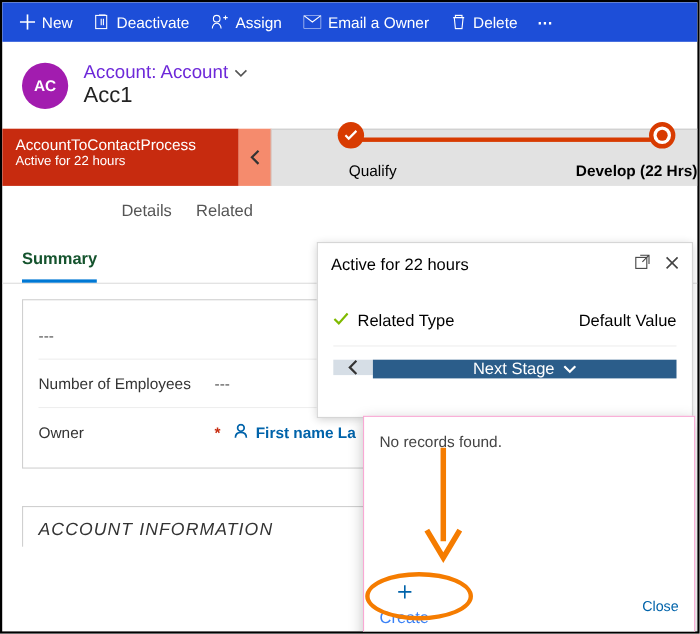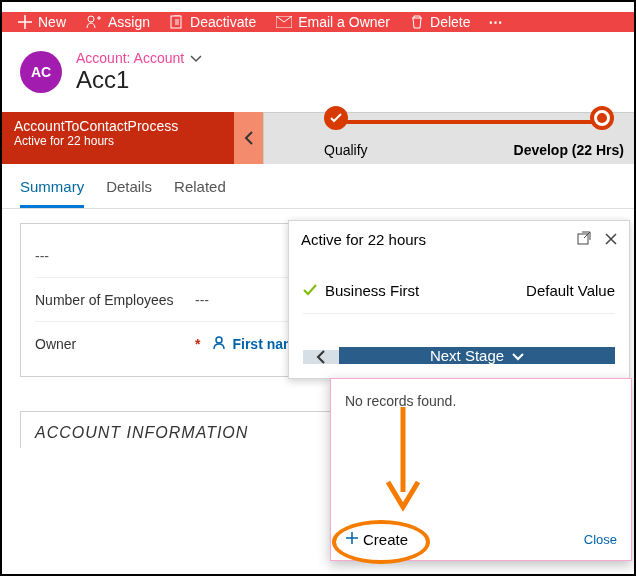--- a/index.html
+++ b/index.html
@@ -1,107 +1,107 @@
 <!DOCTYPE html>
 <html><head>
 <meta charset="utf-8">
 <style>
   * { box-sizing: border-box; margin: 0; padding: 0; font-family: "Segoe UI", Arial, sans-serif; }
   body { width: 636px; height: 576px; border: 2px solid #000; background: #fff; position: relative; overflow: hidden; }
 
-  .cmdbar { background: #ef4444; height: 20px; display: flex; align-items: center; padding: 0 6px; color: #fff; margin-top: 10px; }
+  .cmdbar { background: #1d4ed8; height: 36px; display: flex; align-items: center; padding: 0 6px; color: #fff; }
   .cmdbar .item { display: flex; align-items: center; gap: 6px; padding: 0 10px; font-size: 14px; cursor: pointer; height: 36px; }
   .cmdbar .icon { display: inline-flex; }
   .cmdbar .more { font-weight: bold; letter-spacing: 2px; padding: 0 8px; }
 
   .header { display: flex; align-items: center; padding: 18px 18px 10px 18px; gap: 14px; }
   .avatar { width: 42px; height: 42px; border-radius: 50%; background: #a21caf; color: #fff; display: flex; align-items: center; justify-content: center; font-size: 14px; font-weight: 600; }
-  .hdr-text .ent { font-size: 14px; color: #ec4899; display: flex; align-items: flex-start; gap: 6px; }
-  .hdr-text .name { font-size: 24px; color: #222; }
+  .hdr-text .ent { font-size: 17px; color: #6d28d9; display: flex; align-items: flex-start; gap: 6px; }
+  .hdr-text .name { font-size: 20px; color: #222; }
 
   .bpf { display: flex; height: 52px; margin-top: 8px; position: relative; }
-  .bpf-name { background: #c72b0f; color: #fff; padding: 6px 12px; width: 232px; font-size: 14px; }
+  .bpf-name { background: #c72b0f; color: #fff; padding: 6px 12px; width: 215px; font-size: 14px; }
   .bpf-name .sub { font-size: 12px; }
   .bpf-chev { width: 30px; background: #f58b6d; display: flex; align-items: center; justify-content: center; color: #333; border-right: 1px solid #ccc; }
-  .bpf-track { flex: 1; position: relative; background: #e2e2e2; border-top: 1px solid #ccc; }
+  .bpf-track { flex: 1; position: relative; background: #e2e2e2; border-top: 1px solid #ccc; padding-left: 10px; }
   .bpf-labels { position: absolute; bottom: 6px; width: 100%; display: flex; font-size: 14px; }
   .bpf-labels .q { margin-left: 60px; flex: 1; }
   .bpf-labels .d { margin-right: 10px; font-weight: 700; }
   .bpf-line { position: absolute; top: 7px; left: 72px; right: 32px; height: 4px; background: #d83b01; }
   .node { position: absolute; top: -7px; width: 24px; height: 24px; border-radius: 50%; display:flex; align-items:center; justify-content:center; }
   .node.ok { left: 60px; background: #d83b01; color:#fff; }
   .node.cur { right: 20px; background: #fff; border: 4px solid #d83b01; }
   .node.cur::after { content:""; width:10px; height:10px; border-radius:50%; background:#d83b01; }
 
   .tabs { display:flex; gap: 22px; padding: 14px 18px 0 18px; font-size:15px; border-bottom: 1px solid #ddd; }
   .tab { padding-bottom: 10px; color:#555; cursor:pointer; }
-  .tab.active { color:#0369a1; border-bottom: 3px solid #0078d4; font-weight:400; }
+  .tab.active { color:#14532d; border-bottom: 3px solid #0078d4; font-weight:700;margin-top:44px; }
 
   .form-area { padding: 14px 18px; }
   .card { border:1px solid #d0d0d0; padding: 10px 14px; }
   .row { display:flex; align-items:center; min-height:44px; border-bottom:1px solid #eee; font-size:14px; }
   .row:last-child { border-bottom:none; }
   .lbl { width: 160px; color:#333; }
   .val { color:#555; }
   .req { color:#c72b0f; margin-right:6px; }
   .link { color:#0063aa; font-weight:600; display:flex; align-items:center; gap:6px; }
 
   .section-title { margin-top: 34px; border:1px solid #d0d0d0; border-bottom:none; padding: 12px 14px 6px; font-size:16px; letter-spacing:1px; color:#333;font-style:italic; }
 
   .flyout { position:absolute; top: 218px; left: 286px; right: 4px; background:#fff; border:1px solid #d6d6d6; box-shadow: 0 2px 8px rgba(0,0,0,.2); }
   .fly-head { padding: 10px 12px; display:flex; align-items:center; font-size:15px; }
   .fly-head .sp { flex:1; }
   .fly-head .ic { margin-left:14px; cursor:pointer; color:#444; }
   .fly-body { padding: 10px 14px 14px; }
   .bt-row { display:flex; align-items:center; padding: 14px 0; border-bottom:1px solid #eee; font-size:15px; }
   .bt-row .chk { color:#7fba00; margin-right:8px; }
   .bt-row .k { flex:1; }
-  .next-row { display:flex; align-items:flex-end; height:38px; margin-top:12px; }
+  .next-row { display:flex; align-items:flex-start; height:38px; margin-top:12px; }
   .next-back { width:36px; background:#d6dee6; display:flex; align-items:center; justify-content:center; color:#333; cursor:pointer; }
   .next-btn { flex:1; background:#2b5d8a; color:#fff; display:flex; align-items:center; justify-content:center; gap:8px; font-size:15px; cursor:pointer; }
 
   .popover { position:absolute; top: 376px; left: 328px; right: 2px; background:#fff; border:1px solid #f9a8d4; box-shadow: 0 4px 12px rgba(0,0,0,.25); padding: 10px 14px 12px; }
   .popover .msg { font-size:14px; color:#444; padding: 4px 0 12px; }
   .popover .foot { display:flex; align-items:center; padding-top: 110px; }
-  .popover .create-btn { color:#000000; font-size:15px; display:flex; align-items:center; gap:4px; cursor:pointer; }
+  .popover .create-btn { color:#3b82f6; font-size:15px; display:flex; align-items:center; gap:4px; cursor:pointer;flex-direction:column; }
   .popover .close-btn { margin-left:auto; color:#0063aa; font-size:13px; cursor:pointer; }
 
   .arrow-ann { position:absolute; top: 400px; left: 376px; pointer-events:none; }
   .ring-ann { position:absolute; top: 518px; left: 330px; width: 98px; height: 44px; border:4px solid #f57c00; border-radius: 50%; pointer-events:none; }
 </style>
 </head>
 <body>
 
 <div class="cmdbar">
   <div class="item">
     <span class="icon">
         <svg width="14" height="14" viewBox="0 0 14 14">
           <path d="M7 0v14M0 7h14" stroke="#fff" stroke-width="1.5"></path>
         </svg>
       </span>
     <span>New</span>
   </div>
   <div class="item">
     <span class="icon">
+        <svg width="14" height="14" viewBox="0 0 14 14">
+          <rect x="1" y="1" width="10" height="12" fill="none" stroke="#fff"></rect>
+          <path d="M4 0h6M6 4v6M8 4v6" stroke="#fff" fill="none"></path>
+        </svg>
+      </span>
+    <span>Deactivate</span>
+  </div>
+  <div class="item">
+    <span class="icon">
         <svg width="16" height="14" viewBox="0 0 16 14">
           <circle cx="5" cy="4" r="3" fill="none" stroke="#fff"></circle>
           <path d="M1 13c0-3 2-5 4-5s4 2 4 5" fill="none" stroke="#fff"></path>
           <path d="M11 3l4 0M13 1v4" stroke="#fff"></path>
         </svg>
       </span>
     <span>Assign</span>
-  </div>
-  <div class="item">
-    <span class="icon">
-        <svg width="14" height="14" viewBox="0 0 14 14">
-          <rect x="1" y="1" width="10" height="12" fill="none" stroke="#fff"></rect>
-          <path d="M4 0h6M6 4v6M8 4v6" stroke="#fff" fill="none"></path>
-        </svg>
-      </span>
-    <span>Deactivate</span>
   </div>
   <div class="item">
     <span class="icon">
         <svg width="16" height="12" viewBox="0 0 16 12">
           <rect x="0" y="0" width="16" height="12" fill="none" stroke="#fff"></rect>
           <path d="M0 0l8 6 8-6" fill="none" stroke="#fff"></path>
         </svg>
       </span>
     <span>Email a Owner</span>
   </div>
@@ -194,21 +194,21 @@
         </svg></span>
     <span class="ic"><svg width="12" height="12" viewBox="0 0 12 12">
           <path d="M1 1l10 10M11 1L1 11" stroke="#444" stroke-width="1.5"></path>
         </svg></span>
   </div>
   <div class="fly-body">
     <div class="bt-row">
       <span class="chk"><svg width="14" height="12" viewBox="0 0 14 12">
             <path d="M1 6l4 4 8-9" fill="none" stroke="#7fba00" stroke-width="2"></path>
           </svg></span>
-      <span class="k">Business First</span>
+      <span class="k">Related Type</span>
       <span>Default Value</span>
     </div>
     <div class="next-row">
       <div class="next-back">
           <svg width="10" height="14" viewBox="0 0 10 14">
             <path d="M8 1L2 7l6 6" fill="none" stroke="#333" stroke-width="2"></path>
           </svg>
         </div>
       <div class="next-btn">
         <span>Next Stage</span>

